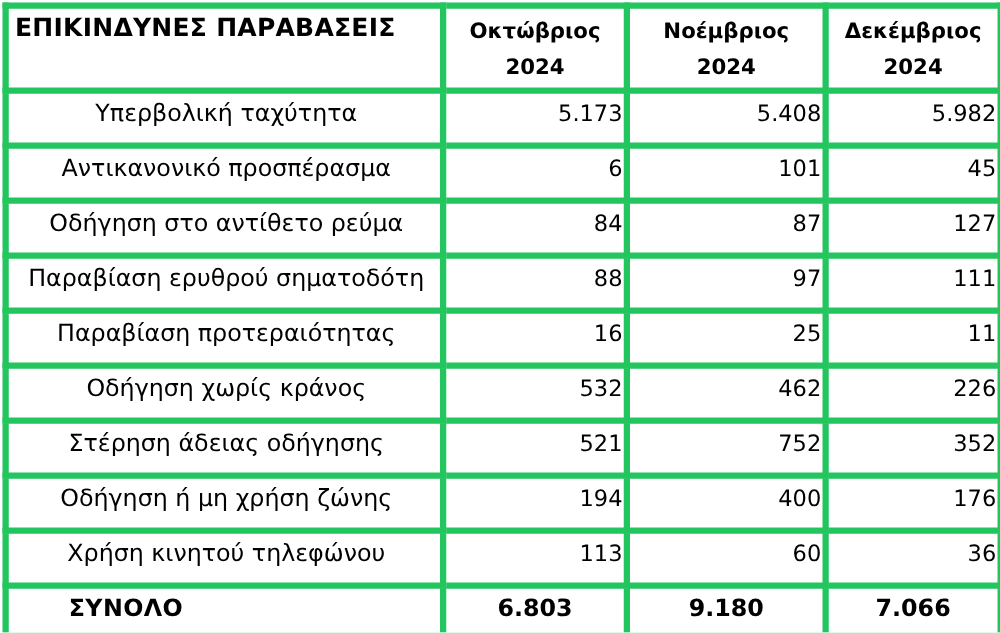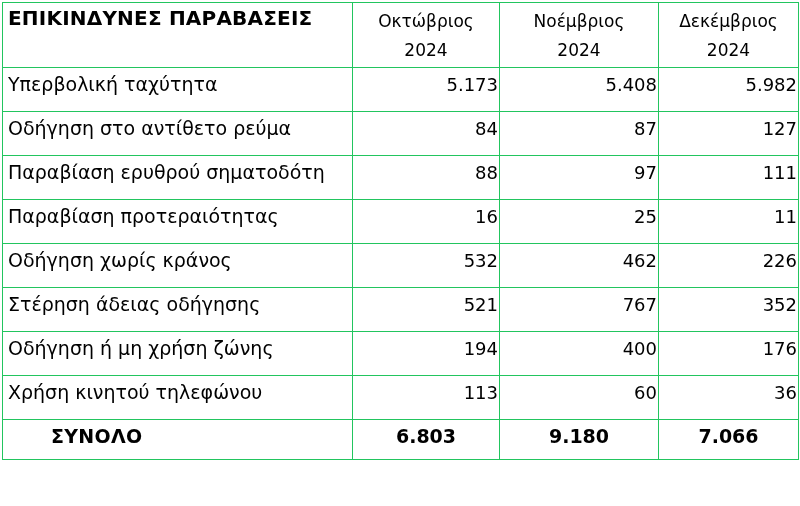--- a/index.html
+++ b/index.html
@@ -17,21 +17,21 @@
     padding: 2px 0 0 2px;
     overflow: hidden;
   }
   table.viol {
     border-collapse: collapse;
     table-layout: fixed;
     width: 796px;
     background: #ffffff;
   }
   table.viol th, table.viol td {
-    border: 1px solid #22c55e;
+    border: 5px solid #22c55e;
     vertical-align: top;
     box-sizing: border-box;
     overflow: hidden;
     white-space: nowrap;
   }
   
   col.c-label  { width: 350px; }
   col.c-oct    { width: 147px; }
   col.c-nov    { width: 159px; }
   col.c-dec    { width: 140px; }
@@ -41,34 +41,35 @@
   th.title-cell {
     text-align: left;
     font-size: 20px;
     font-weight: bold;
     padding: 3px 0 0 5px;
     letter-spacing: 0.2px;
   }
   th.month-cell {
     text-align: center;
     font-size: 17px;
-    font-weight: normal;
+    font-weight: bold;
     padding-top: 4px;
   }
   th.month-cell .month-name,
   th.month-cell .month-year {
     display: block;
     line-height: 29px;
   }
 
   
   tr.data-row { height: 44px; }
   td.label-cell {
     font-size: 19px;
     padding: 5px 2px 4px 5px;
+    text-align: center;
   }
   td.value-cell {
     font-size: 18px;
     text-align: right;
     padding-top: 6px;
   }
 
   
   tr.total-row { height: 40px; }
   td.total-label-cell {
@@ -113,20 +114,26 @@
       </tr>
     </thead>
     <tbody>
       <tr class="data-row">
         <td class="label-cell">Υπερβολική ταχύτητα</td>
         <td class="value-cell">5.173</td>
         <td class="value-cell">5.408</td>
         <td class="value-cell">5.982</td>
       </tr>
       <tr class="data-row">
+        <td class="label-cell">Αντικανονικό προσπέρασμα</td>
+        <td class="value-cell">6</td>
+        <td class="value-cell">101</td>
+        <td class="value-cell">45</td>
+      </tr>
+      <tr class="data-row">
         <td class="label-cell">Οδήγηση στο αντίθετο ρεύμα</td>
         <td class="value-cell">84</td>
         <td class="value-cell">87</td>
         <td class="value-cell">127</td>
       </tr>
       <tr class="data-row">
         <td class="label-cell">Παραβίαση ερυθρού σηματοδότη</td>
         <td class="value-cell">88</td>
         <td class="value-cell">97</td>
         <td class="value-cell">111</td>
@@ -139,21 +146,21 @@
       </tr>
       <tr class="data-row">
         <td class="label-cell">Οδήγηση χωρίς κράνος</td>
         <td class="value-cell">532</td>
         <td class="value-cell">462</td>
         <td class="value-cell">226</td>
       </tr>
       <tr class="data-row">
         <td class="label-cell">Στέρηση άδειας οδήγησης</td>
         <td class="value-cell">521</td>
-        <td class="value-cell">767</td>
+        <td class="value-cell">752</td>
         <td class="value-cell">352</td>
       </tr>
       <tr class="data-row">
         <td class="label-cell">Οδήγηση ή μη χρήση ζώνης</td>
         <td class="value-cell">194</td>
         <td class="value-cell">400</td>
         <td class="value-cell">176</td>
       </tr>
       <tr class="data-row">
         <td class="label-cell">Χρήση κινητού τηλεφώνου</td>

